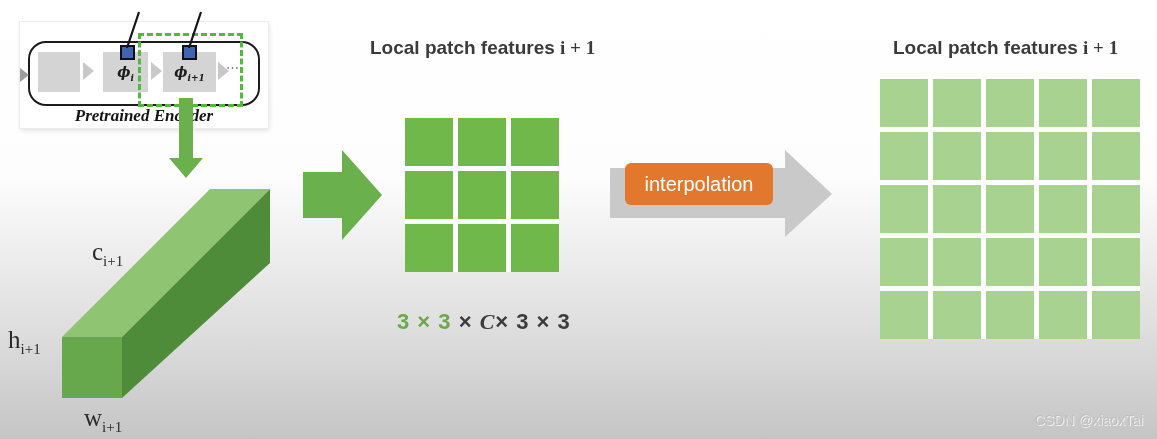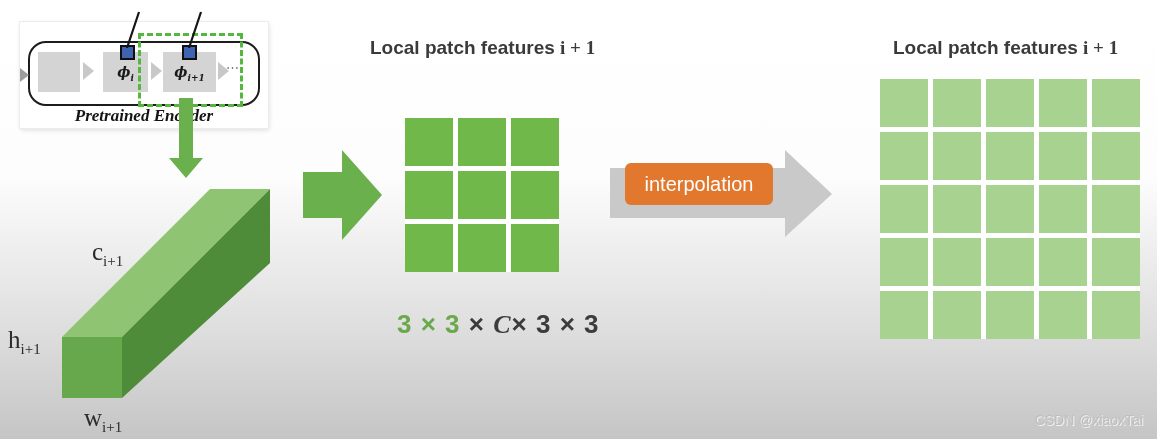--- a/index.html
+++ b/index.html
@@ -38,21 +38,21 @@
   
   .patch-title{position:absolute;font-size:19px;font-weight:600;color:#3a3a3a;white-space:nowrap;}
   .patch-title .math{font-family:"Liberation Serif", serif;font-weight:700;}
   .title-mid{left:370px;top:37px;} .title-right{left:893px;top:37px;}
   
   .patch-grid{position:absolute;display:grid;gap:5px;background:#ffffff;}
   .patch-grid .cell{width:48px;height:48px;}
   .grid-3{left:405px;top:118px;} .grid-3 .cell{background:var(--green_grid);}
   .grid-5{left:880px;top:79px;}  .grid-5 .cell{background:var(--green_grid_light);}
   
-  .formula{position:absolute;font-size:26px;font-weight:600;color:var(--formula_dark);white-space:nowrap;letter-spacing:1px;}
+  .formula{position:absolute;font-size:22px;font-weight:600;color:var(--formula_dark);white-space:nowrap;letter-spacing:1px;}
   .formula .hl{color:var(--green_formula);font-weight:700;}
   .formula .fc{font-family:"Liberation Serif", serif;font-style:italic;}
   .formula-left{left:397px;top:309px;} .formula-right{left:918px;top:356px;}
   
   .interp-btn{position:absolute;left:625px;top:163px;width:148px;height:42px;background:var(--orange);
     border-radius:6px;color:#ffffff;font-size:20px;display:flex;align-items:center;justify-content:center;}
   
   .watermark{position:absolute;right:14px;top:412px;font-size:14px;color:#bfbfbf;
     text-shadow:1px 1px 0 rgba(255,255,255,.75);text-align:right;}
 </style>

